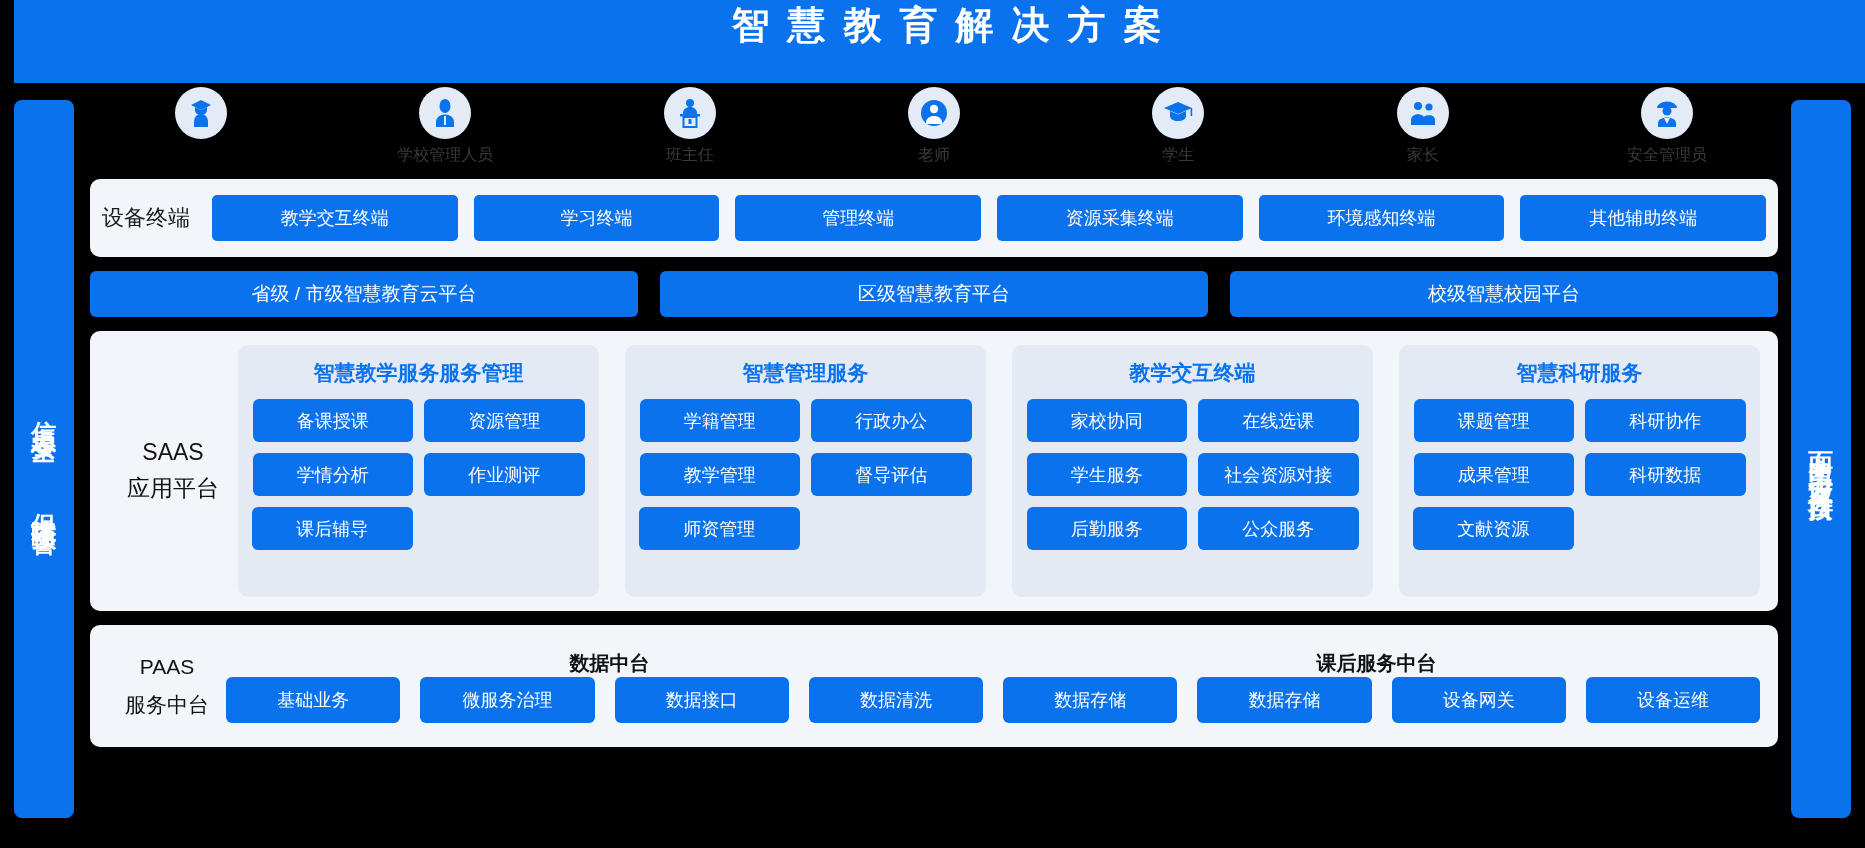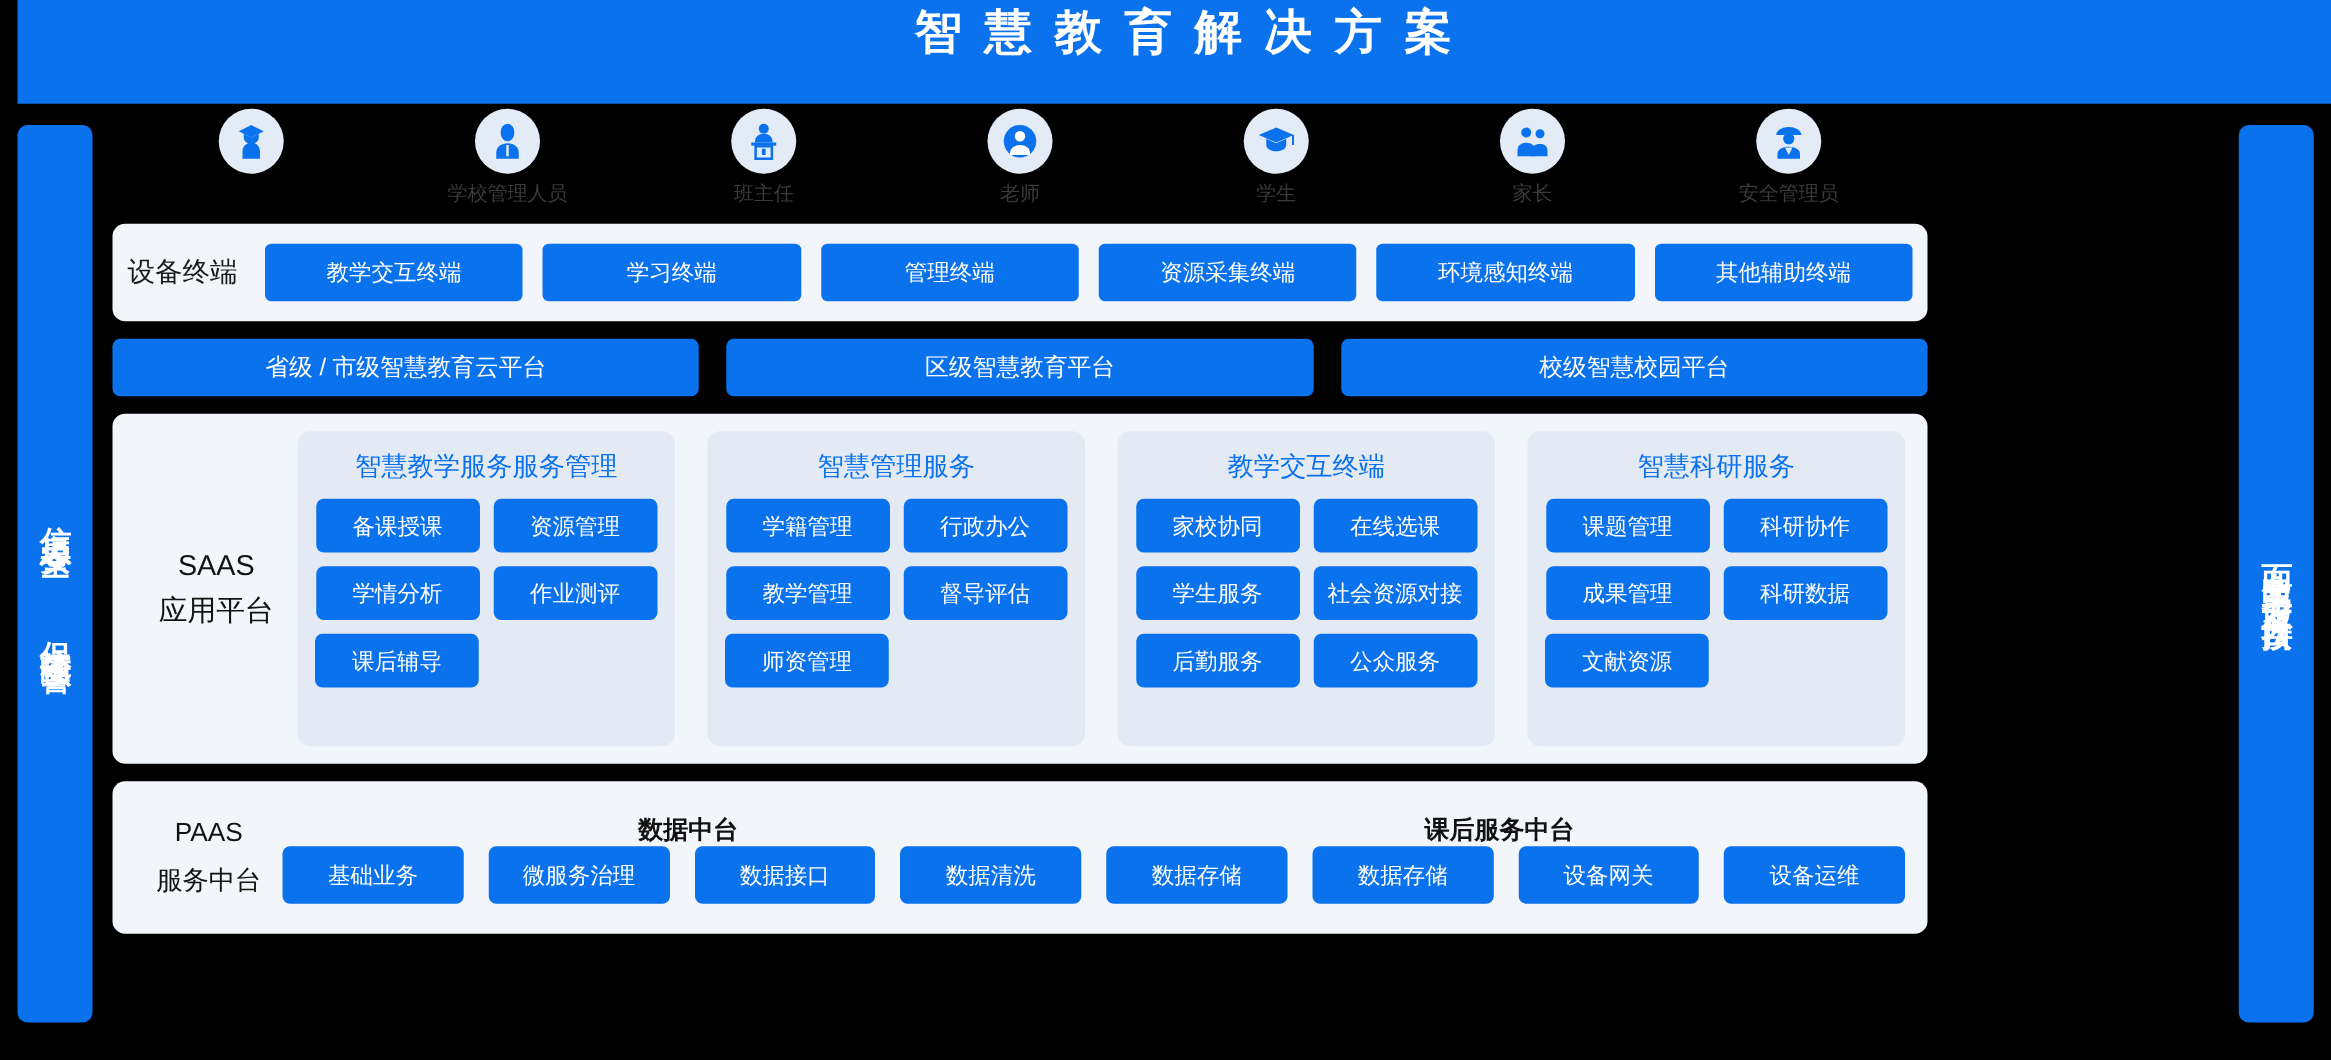--- a/index.html
+++ b/index.html
@@ -31,21 +31,21 @@
   .side.left  { left: 14px; }
   .side.right { left: 1791px; }
   .side .vtext {
     color: #fff; font-size: 25px; font-weight: bold; line-height: 1.45;
     writing-mode: vertical-rl; text-orientation: upright; letter-spacing: 6px;
     white-space: pre;
   }
 
   
   .center {
-    position: absolute; left: 90px; top: 83px; width: 1452px; height: 760px;
+    position: absolute; left: 90px; top: 83px; width: 1688px; height: 760px;
   }
 
   
   .roles {
     position: relative; height: 92px; display: flex;
     align-items: flex-start; justify-content: space-between; padding: 4px 36px 0 36px;
   }
   .role { width: 150px; display: flex; flex-direction: column; align-items: center; }
   .role .bubble {
     width: 52px; height: 52px; border-radius: 50%;
@@ -87,21 +87,21 @@
   .saas-label {
     width: 130px; flex: 0 0 130px; text-align: center; font-size: 23px; color: #111;
     line-height: 1.55;
   }
   .saas-groups { flex: 1; display: flex; gap: 26px; height: 100%; }
   .group {
     flex: 1; background: #e4eaf4; border-radius: 10px; padding: 14px 14px 10px 14px;
     display: flex; flex-direction: column; align-items: center;
   }
   .group .gtitle {
-    font-size: 21px; font-weight: normal; color: #0b72ed; margin-bottom: 12px;
+    font-size: 21px; font-weight: bold; color: #0b72ed; margin-bottom: 12px;
     white-space: nowrap;
   }
   .group .gitems {
     display: flex; flex-wrap: wrap; gap: 11px; justify-content: center; width: 100%;
   }
   .group .gitems .pill {
     width: calc(50% - 6px); height: 43px; border-radius: 6px; font-size: 18px;
   }
   .group .gitems .pill.solo { margin-right: auto; }
 

